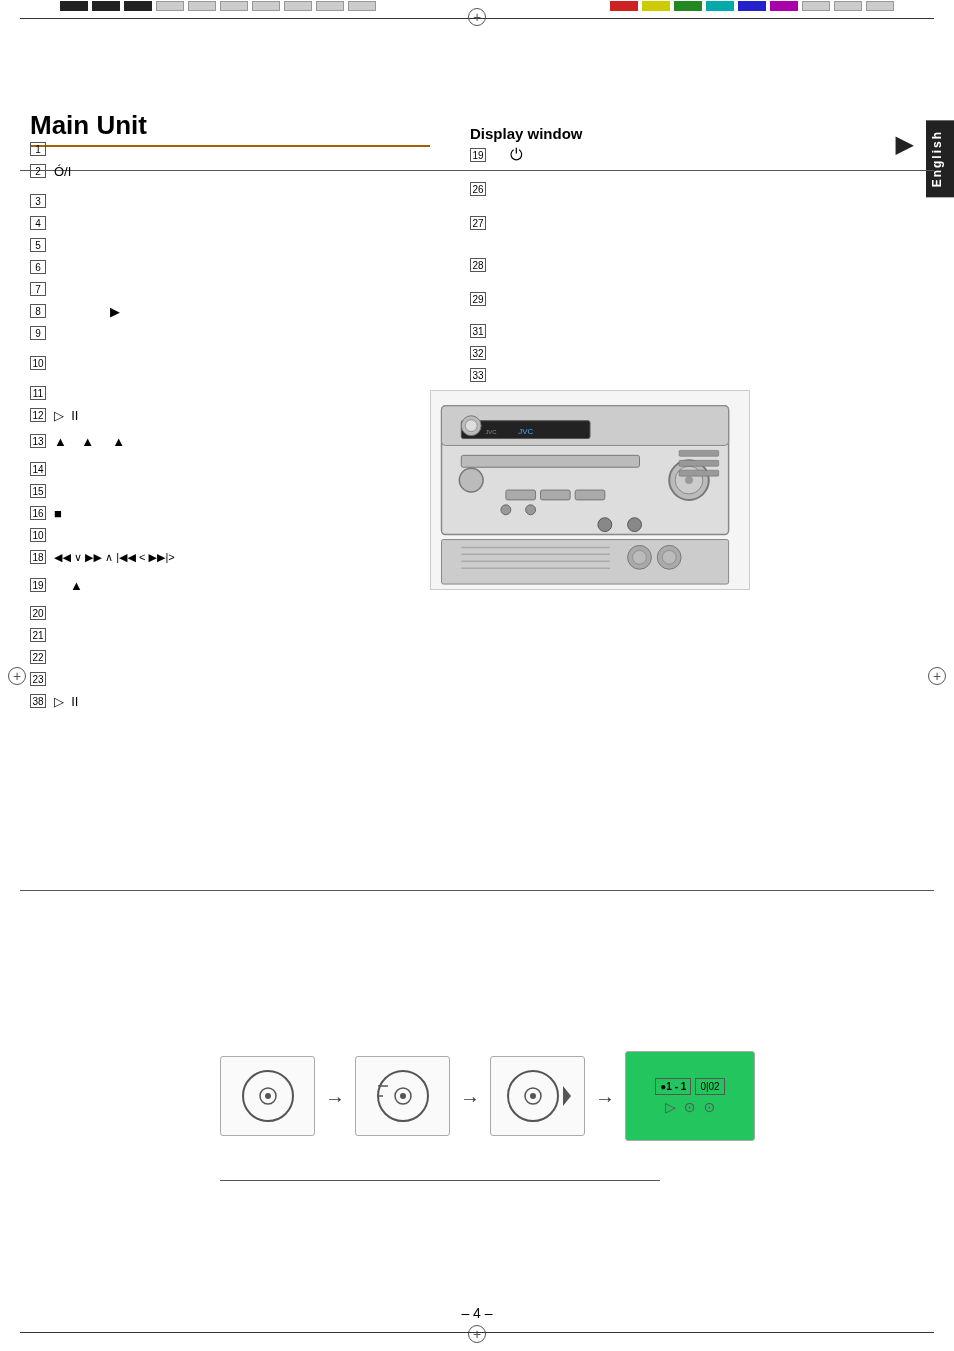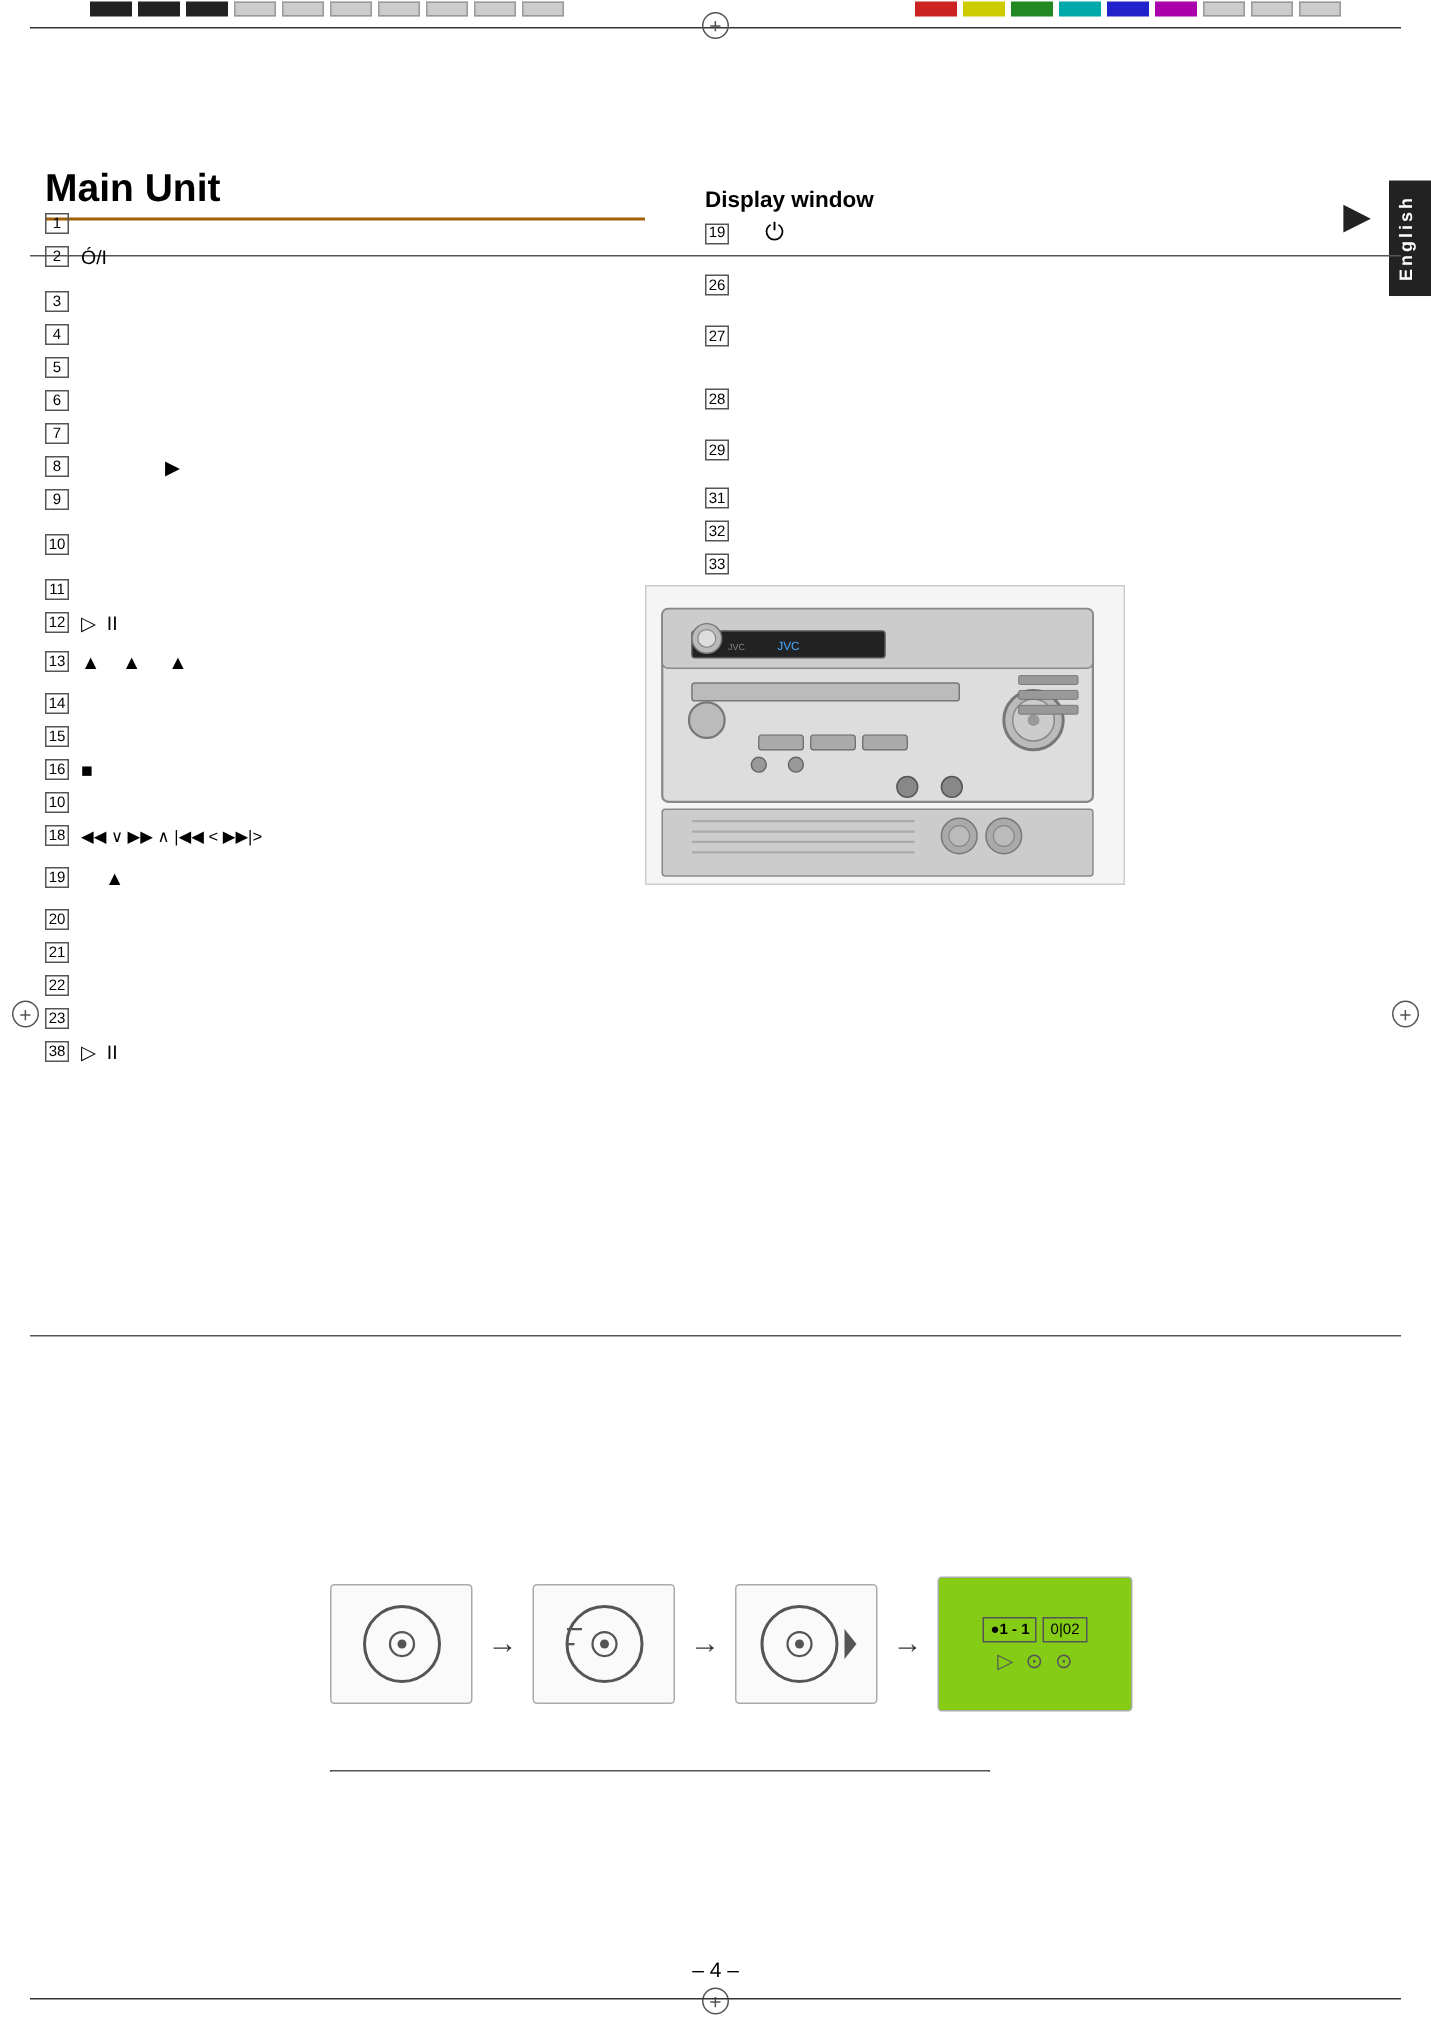--- a/index.html
+++ b/index.html
@@ -536,21 +536,21 @@
     <svg viewBox="0 0 70 60" width="70" height="60">
       <circle cx="30" cy="30" r="25" fill="none" stroke="#555" stroke-width="2"></circle>
       <circle cx="30" cy="30" r="8" fill="none" stroke="#555" stroke-width="1.5"></circle>
       <circle cx="30" cy="30" r="3" fill="#555"></circle>
       <polygon points="60,20 68,30 60,40" fill="#555"></polygon>
     </svg>
   </div>
 
   <div class="flow-arrow">→</div>
 
-  <div style="border:1px solid #aaa; width:130px; height:90px; display:flex; align-items:center; justify-content:center; background:#84cc16; border-radius:3px; flex-direction:column; padding:4px;">
+  <div style="border:1px solid #aaa; width:130px; height:90px; display:flex; align-items:center; justify-content:center; background:#22c55e; border-radius:3px; flex-direction:column; padding:4px;">
     <div style="display:flex; gap:4px; margin-bottom:4px;">
       <div style="border:1px solid #555; padding:2px 4px; font-size:10px; font-weight:bold;">●1 - 1</div>
       <div style="border:1px solid #555; padding:2px 4px; font-size:10px;">0|02</div>
     </div>
     <div style="display:flex; gap:8px; font-size:14px; color:#555;">
       <span>▷</span>
       <span>⊙</span>
       <span>⊙</span>
     </div>
   </div>

